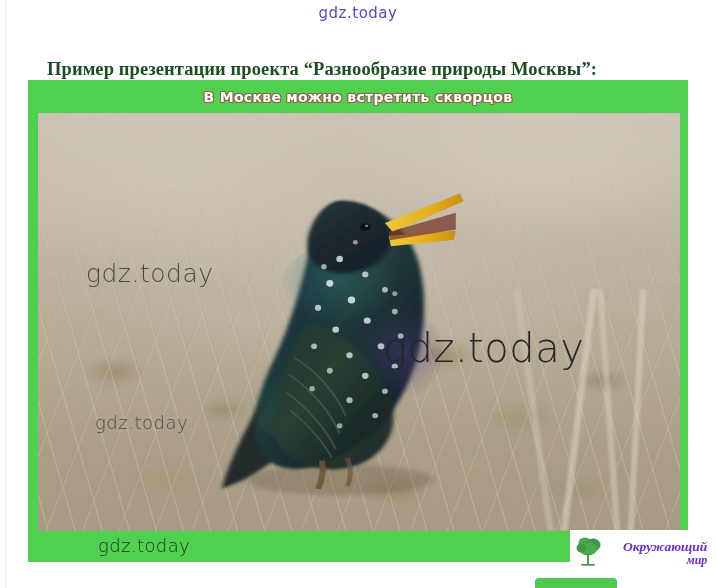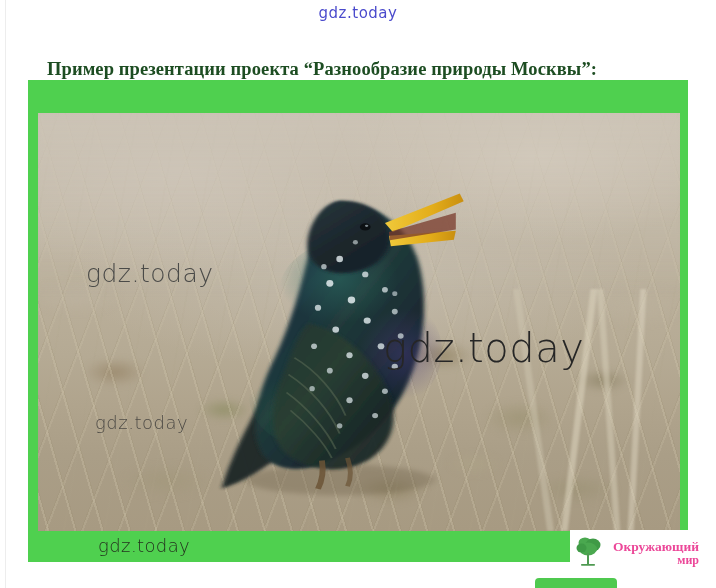--- a/index.html
+++ b/index.html
@@ -226,24 +226,25 @@
     width: 146px;
     height: 46px;
     background: #ffffff;
     display: flex;
     align-items: center;
     padding-left: 4px;
     box-sizing: border-box;
   }
   .logo-tree { width: 30px; height: 34px; flex: 0 0 auto; }
   .logo-text {
-    margin-left: 9px;
+    margin-left: 19px;
     font-family: "Liberation Serif", serif;
+    font-style: italic;
     font-weight: bold;
-    color: #ec4899;
+    color: #6d28d9;
     line-height: 1.05;
   }
   .logo-text .l1 { font-size: 13.5px; display: block; }
   .logo-text .l2 { font-size: 12px; display: block; text-align: right; }
 
   
   .bottom-button {
     position: absolute;
     left: 535px;
     top: 578px;
@@ -257,20 +258,23 @@
 <body>
 
 <div class="page-frame"></div>
 
 <div class="top-watermark">gdz.today</div>
 
 <h1 class="article-title">Пример презентации проекта “Разнообразие природы Москвы”:</h1>
 
 <div class="slide">
 
+  <div class="slide-header">
+    <span class="slide-header-text">В Москве можно встретить скворцов</span>
+  </div>
 
   <div class="photo">
     <div class="photo-layer ground-base"></div>
     <div class="photo-layer ground-blotches"></div>
     <div class="photo-layer ground-straw"></div>
     <div class="photo-layer ground-topblur"></div>
     <div class="stalks-right"></div>
 
     <div class="bird">
       <svg viewBox="0 0 300 560" preserveAspectRatio="none" aria-hidden="true">

